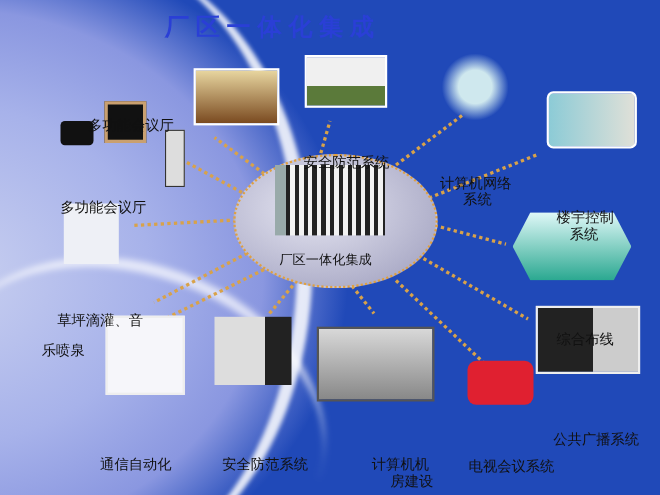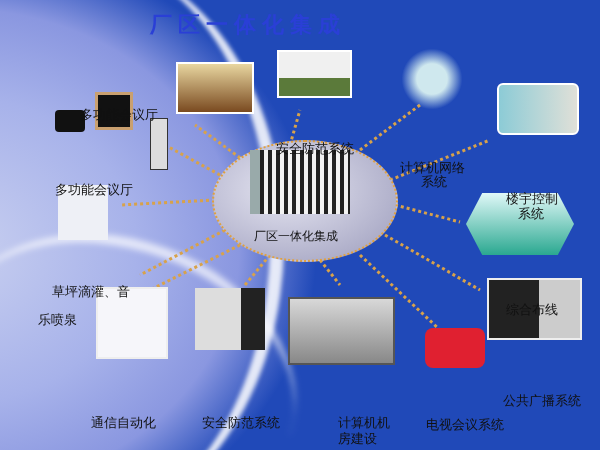--- a/index.html
+++ b/index.html
@@ -74,15 +74,15 @@
 <div class="lbl" style="left:421px;top:134px;">系统</div>
 <div class="lbl" style="left:506px;top:151px;text-align:center;">楼宇控制</div>
 <div class="lbl" style="left:518px;top:166px;">系统</div>
 <div class="lbl" style="left:55px;top:142px;">多功能会议厅</div>
 <div class="lbl" style="left:52px;top:244px;">草坪滴灌、音</div>
 <div class="lbl" style="left:38px;top:272px;">乐喷泉</div>
 <div class="lbl" style="left:506px;top:262px;text-align:center;">综合布线</div>
 <div class="lbl" style="left:503px;top:353px;">公共广播系统</div>
 <div class="lbl" style="left:426px;top:377px;">电视会议系统</div>
 <div class="lbl" style="left:338px;top:375px;">计算机机</div>
-<div class="lbl" style="left:338px;top:391px;">房建设</div>
+<div class="lbl" style="left:355px;top:391px;">房建设</div>
 <div class="lbl" style="left:202px;top:375px;">安全防范系统</div>
 <div class="lbl" style="left:91px;top:375px;">通信自动化</div>
 
 </body></html>

